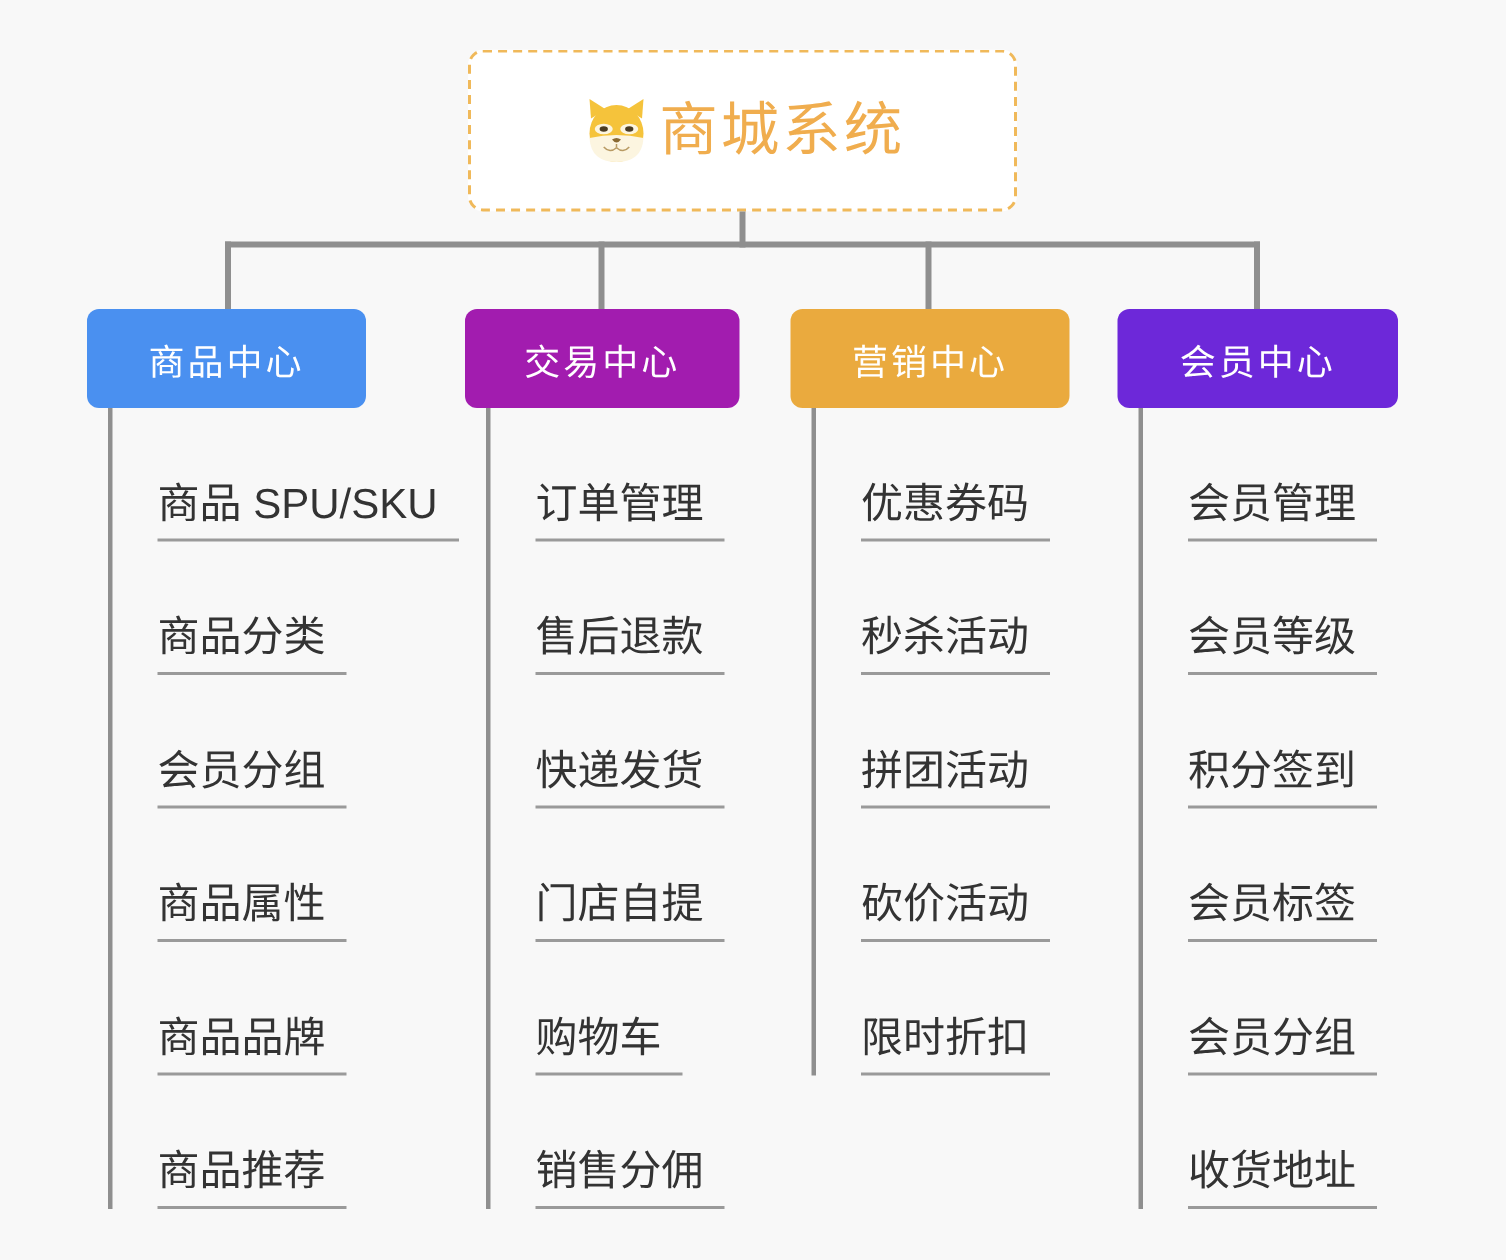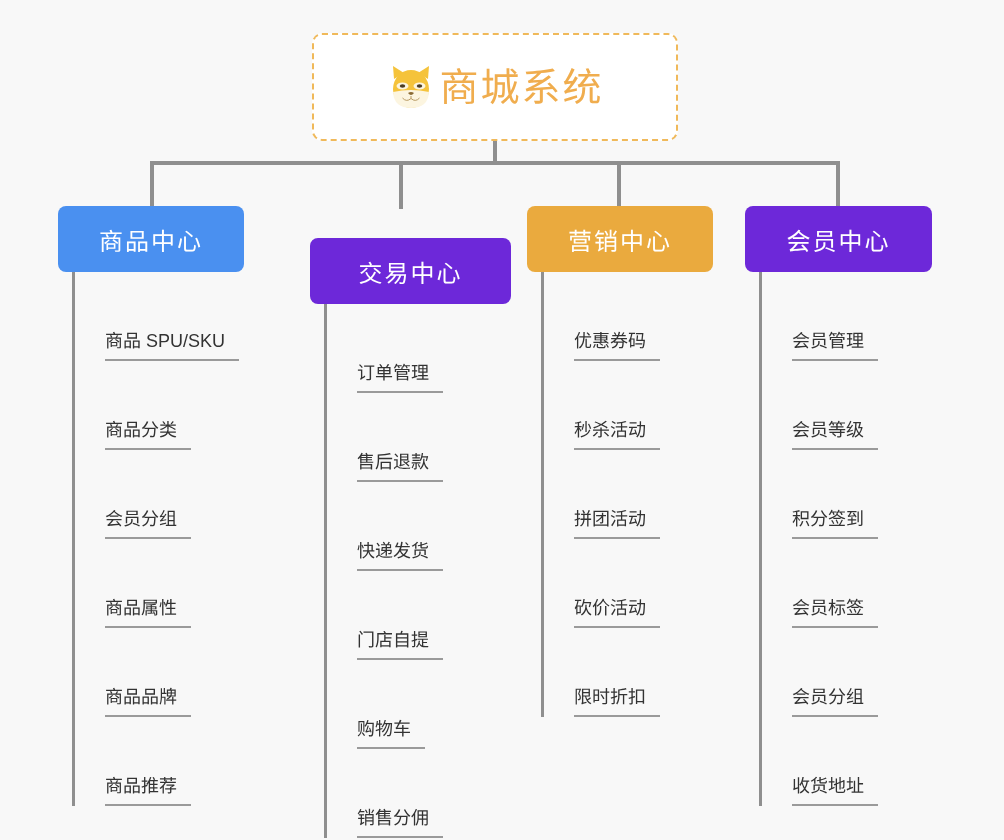--- a/index.html
+++ b/index.html
@@ -96,21 +96,21 @@
     display: flex;
     align-items: center;
     justify-content: center;
     color: #ffffff;
     font-size: 24px;
     letter-spacing: 2px;
     white-space: nowrap;
     padding: 0 22px;
   }
   .branch-0 .branch-header { width: 186px; background: #4a90f0; }
-  .branch-1 .branch-header { width: 201px; background: #6d28d9; margin-top: 32px; }
+  .branch-1 .branch-header { width: 183px; background: #a21caf; }
   .branch-2 .branch-header { width: 186px; background: #eaaa3e; }
   .branch-3 .branch-header { width: 187px; background: #7bc košt; }
   .branch-3 .branch-header { width: 187px; background: #6d28d9; }
 
   
   .branch-items {
     position: relative;
     margin-left: 14px;
     padding-left: 0;
     border-left: 3px solid #8f8f8f;
@@ -118,21 +118,21 @@
   }
   .branch-item {
     box-sizing: border-box;
     height: 89px;
     display: flex;
     align-items: flex-end;
     padding-left: 30px;
   }
   .branch-item-label {
     display: inline-block;
-    font-size: 18px;
+    font-size: 28px;
     color: #333333;
     white-space: nowrap;
     padding: 0 14px 7px 0;
     border-bottom: 2px solid #9a9a9a;
     line-height: 1.1;
   }
 </style>
 </head>
 <body>
 

